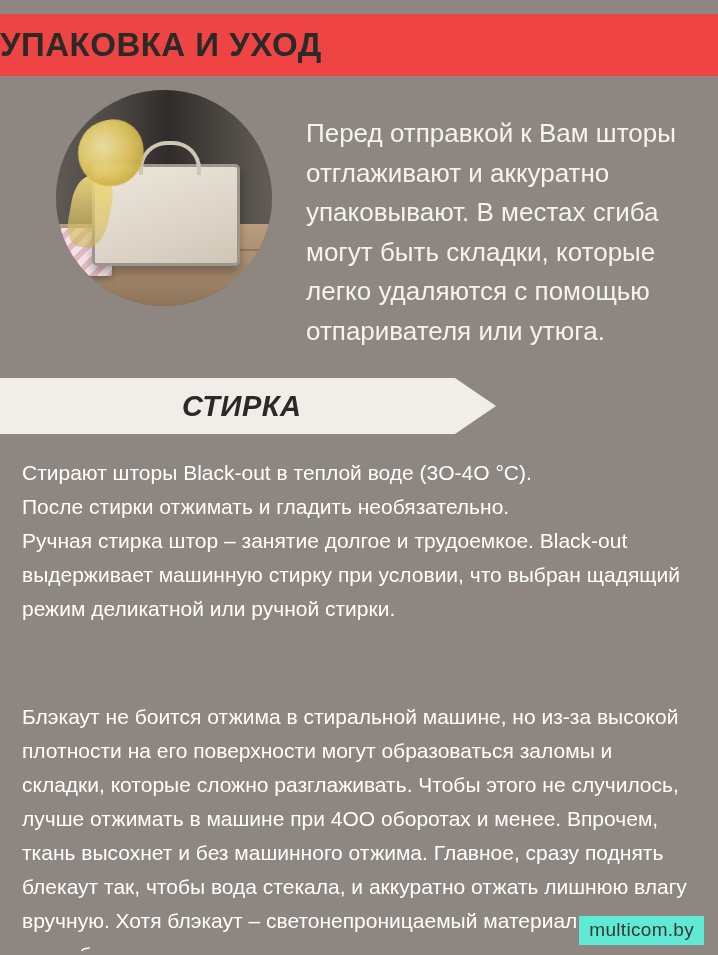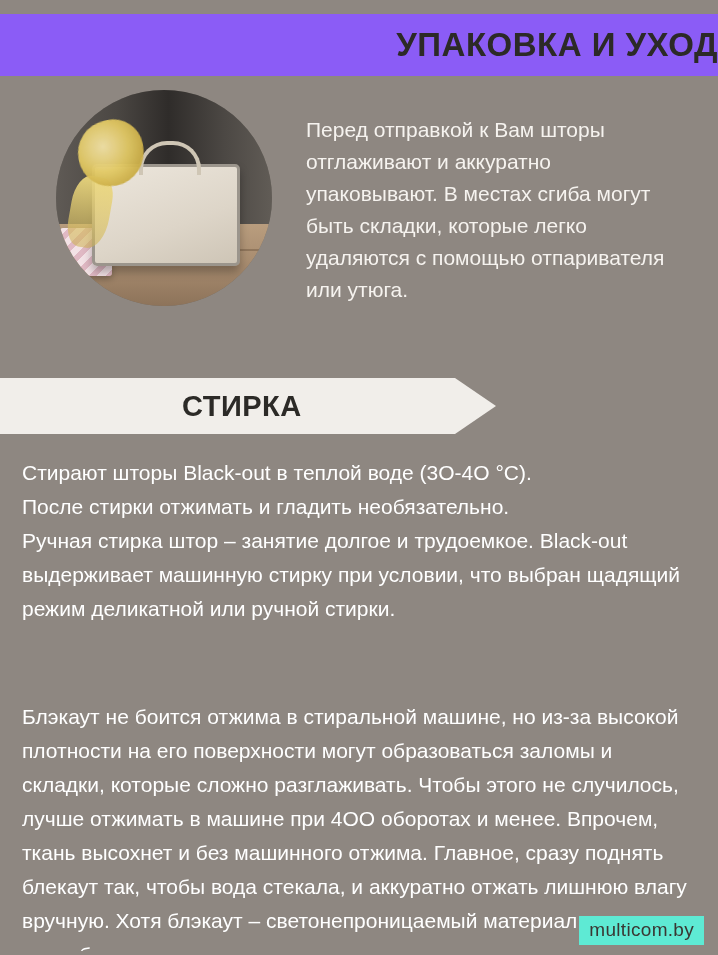--- a/index.html
+++ b/index.html
@@ -23,24 +23,24 @@
     box-sizing: border-box;
   }
 
   
   .top-banner {
     position: absolute;
     left: 0;
     top: 14px;
     width: 718px;
     height: 62px;
-    background: #8b5cf6;
+    background: #ef4444;
     display: flex;
     align-items: center;
-    justify-content: flex-end;
+    justify-content: flex-start;
   }
   .top-banner .title {
     font-size: 33px;
     font-weight: bold;
     color: #2c2a27;
     letter-spacing: 0.5px;
     white-space: nowrap;
   }
 
   
@@ -136,21 +136,21 @@
     background: repeating-linear-gradient(135deg,#f3e2e6 0 6px,#e0b9c4 6px 12px);
     border-radius: 3px;
     box-shadow: 0 3px 6px rgba(0,0,0,.25);
   }
 
   .hero-text {
     position: absolute;
     left: 306px;
     top: 38px;
     width: 382px;
-    font-size: 21px;
+    font-size: 26px;
     line-height: 1.52;
     color: #f6f3ef;
     font-weight: 500;
   }
 
   
   .arrow-bar {
     position: absolute;
     height: 56px;
     background: #f1eeea;
@@ -166,20 +166,21 @@
   }
 
   
   .bar-wash {
     left: 0;
     top: 378px;
     width: 496px;
     clip-path: polygon(0 0, 455px 0, 496px 50%, 455px 100%, 0 100%);
     padding-left: 182px;
     box-sizing: border-box;
+    font-style: italic;
   }
 
   
   .bar-spin {
     left: 248px;
     top: 623px;
     width: 470px;
     clip-path: polygon(41px 0, 470px 0, 470px 100%, 41px 100%, 0 50%);
     padding-left: 92px;
     box-sizing: border-box;

